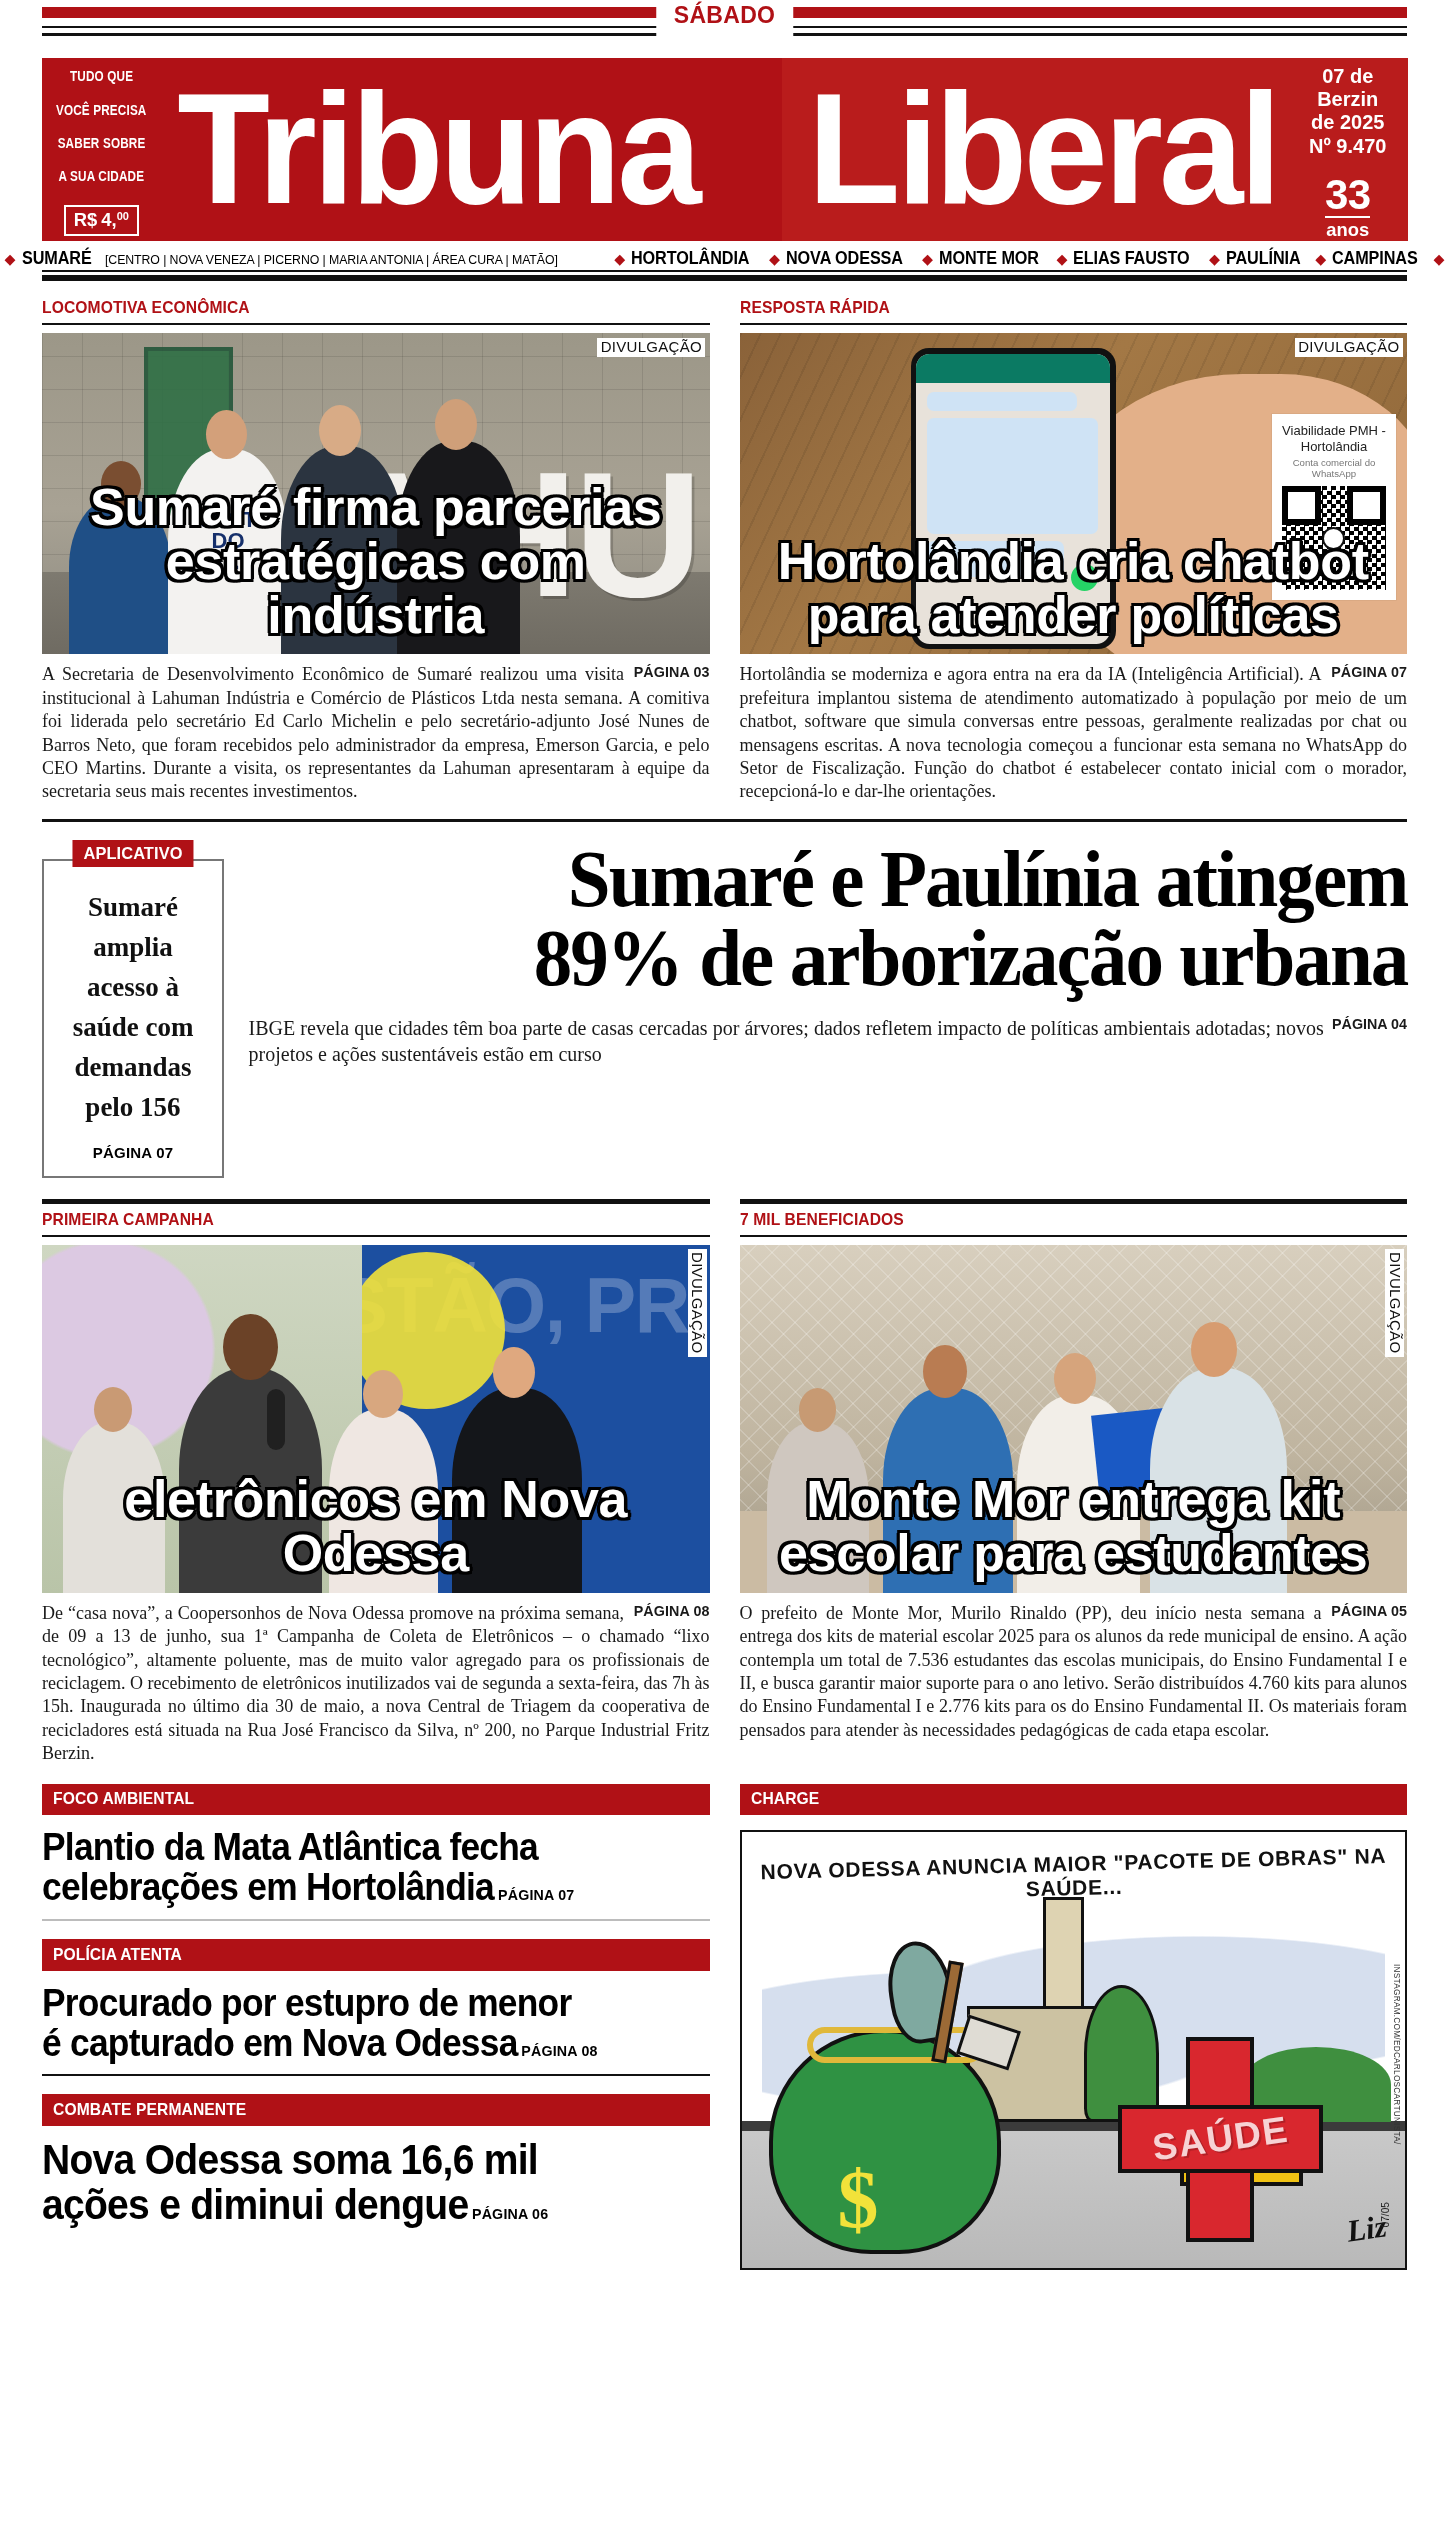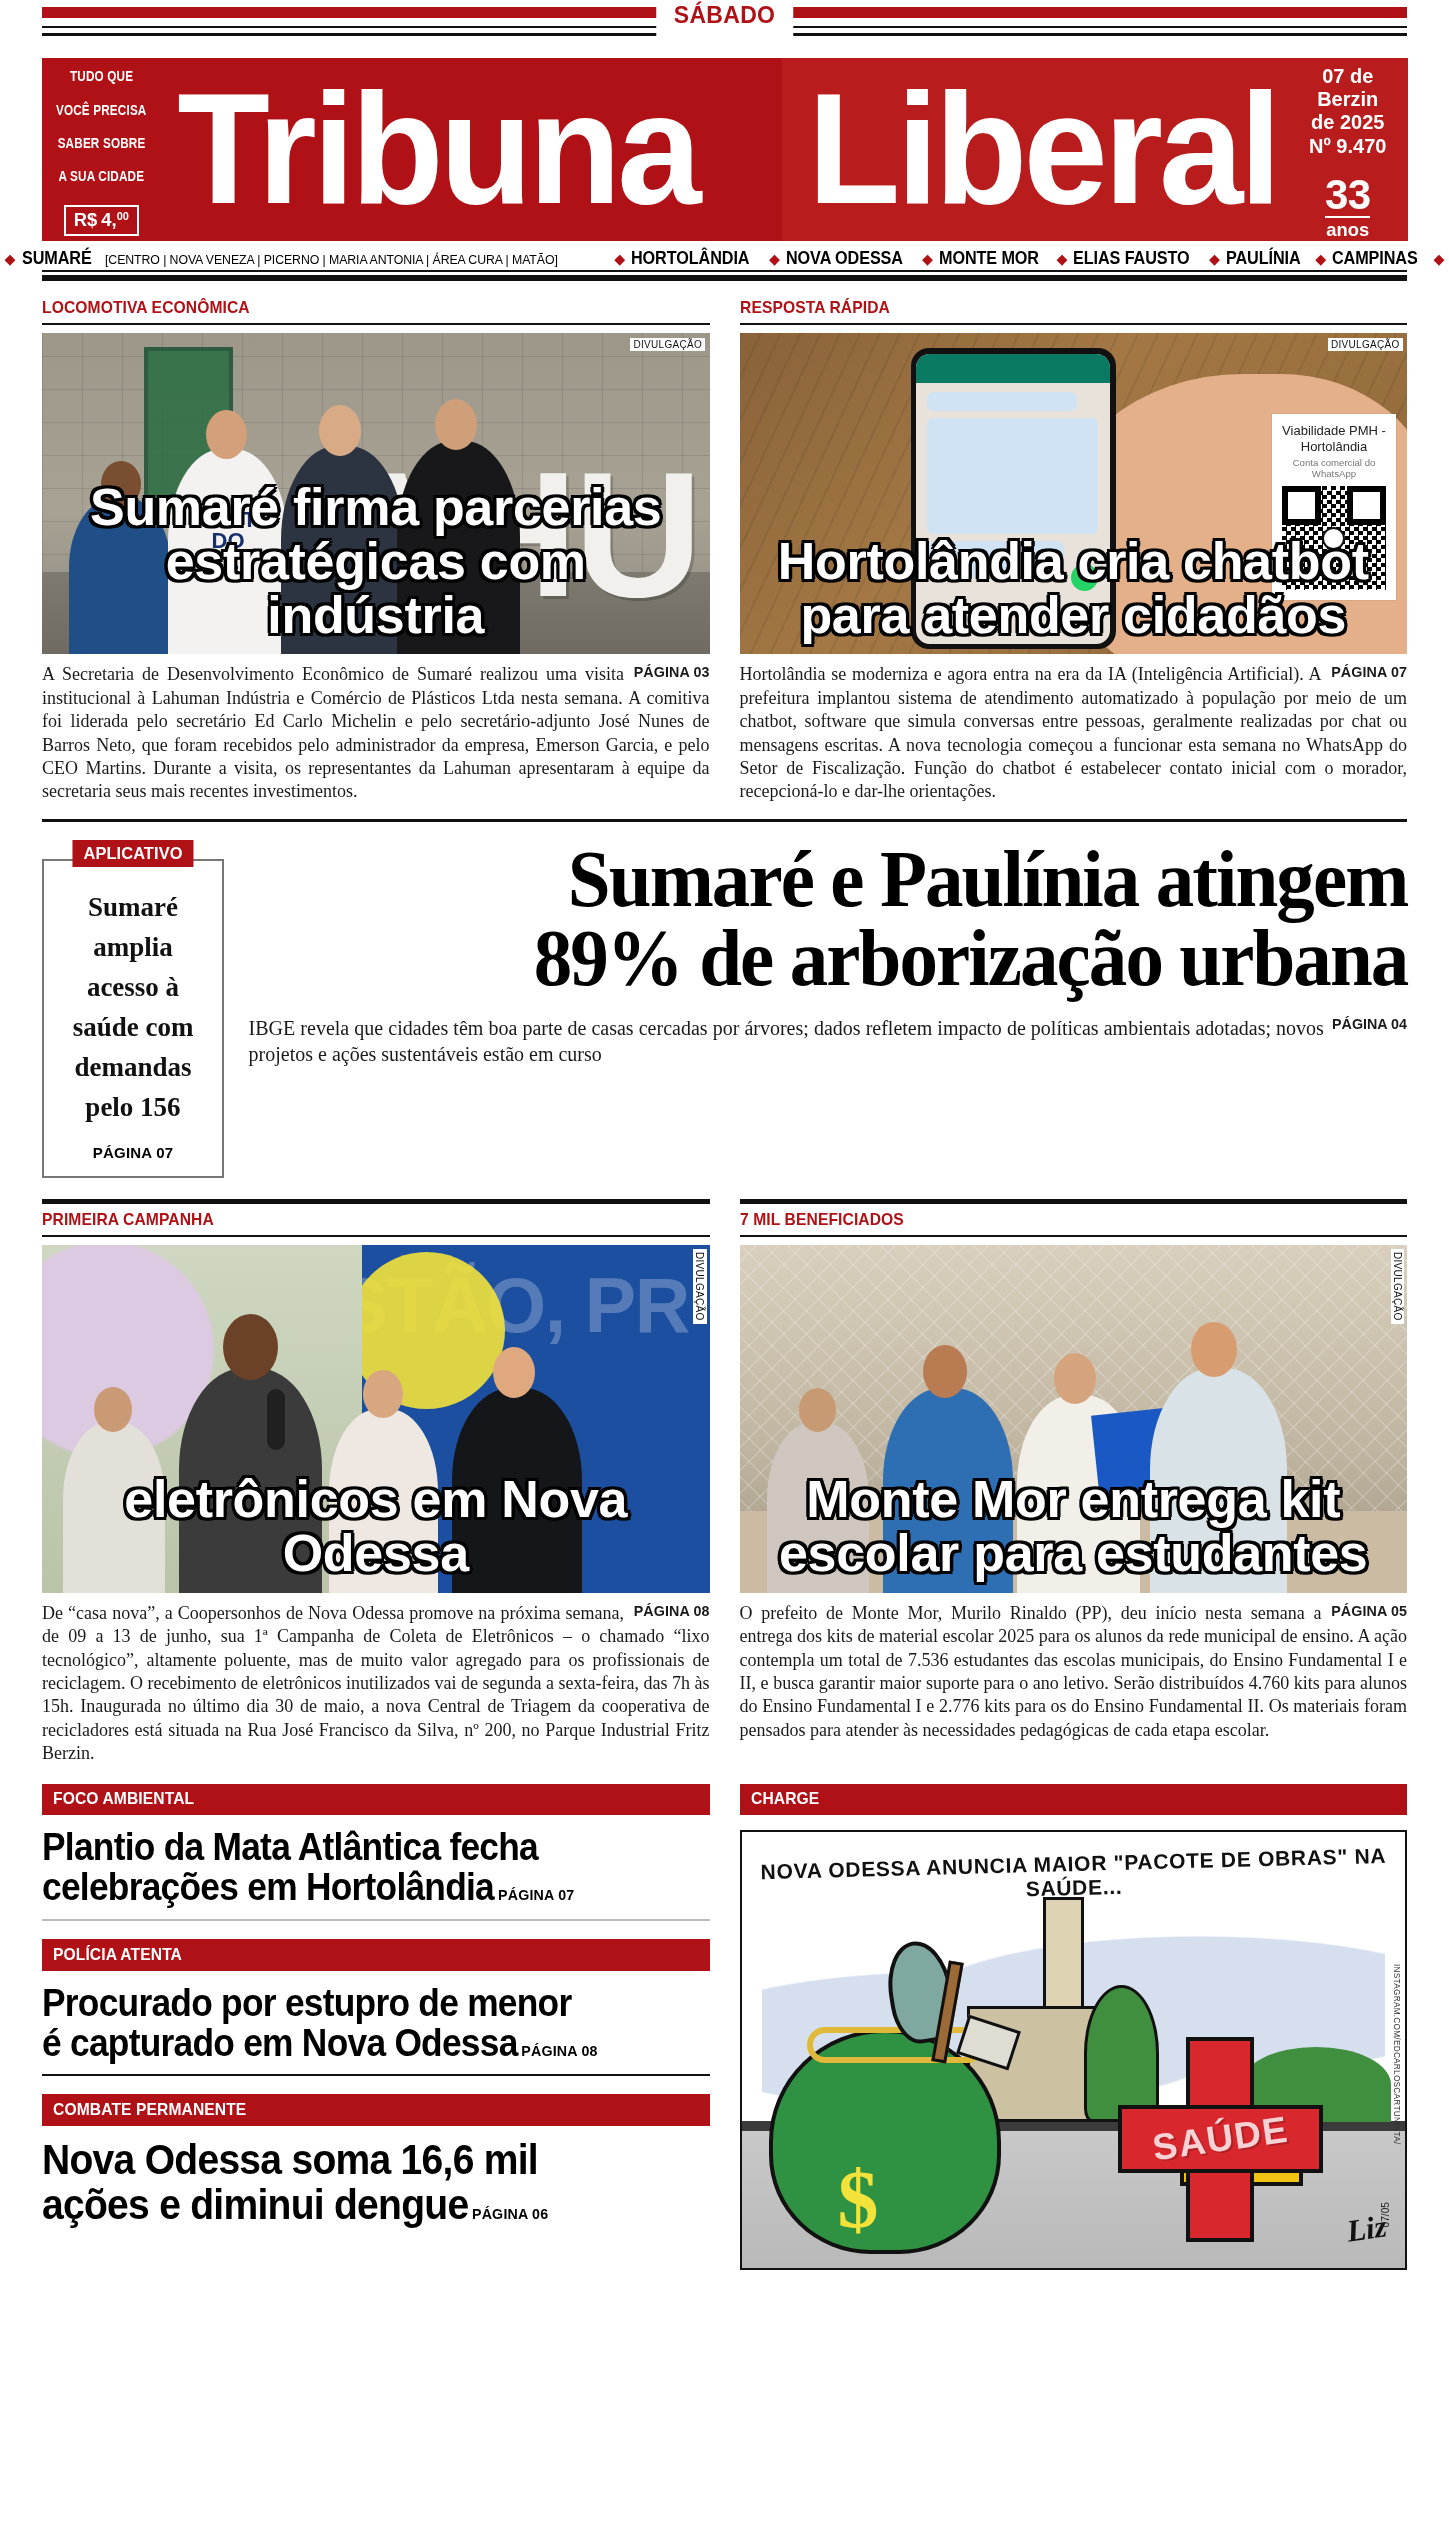--- a/index.html
+++ b/index.html
@@ -89,21 +89,21 @@
   .kicker-red-band {
     background: #b01116; color: #fff; font-weight: bold; font-size: 17px;
     letter-spacing: 0.1px; padding: 6.8px 11px 7.5px; line-height: 1;
   }
   .kicker-red-band span { display:inline-block; transform: scaleX(.92); transform-origin: left center; }
 
   
   .photo { position: relative; overflow: hidden; background: #777; }
   .credit {
     position: absolute; top: 4.1px; right: 4.1px; background: #fff; color: #111;
-    font-size: 10px; letter-spacing: 0.3px; padding: 1.4px 3.4px; line-height: 1.1; font-weight: 500;
+    font-size: 15px; letter-spacing: 0.3px; padding: 1.4px 3.4px; line-height: 1.1; font-weight: 500;
   }
   .credit.vert { writing-mode: vertical-rl; text-orientation: mixed; top: 4.1px; right: 2.7px; padding: 3.4px 1.4px; }
 
   .overtitle {
     position: absolute; left: 0; right: 0; bottom: 12.3px;
     text-align: center; color: #fff; font-weight: bold;
     font-size: 52px; line-height: 1.04; letter-spacing: -0.3px; padding: 0 12.3px;
     text-shadow:
       -2.7px -2.7px 0 #000, 2.7px -2.7px 0 #000, -2.7px 2.7px 0 #000, 2.7px 2.7px 0 #000,
       -3.4px 0 0 #000, 3.4px 0 0 #000, 0 -3.4px 0 #000, 0 3.4px 0 #000;
@@ -362,21 +362,21 @@
           <div class="t1">Viabilidade PMH - Hortolândia</div>
           <div class="t2">Conta comercial do WhatsApp</div>
           <div class="qr-img">
               <div class="qr-dot"></div>
             </div>
         </div>
 
         <div class="credit">DIVULGAÇÃO</div>
         <div class="overtitle">
           <div>Hortolândia cria chatbot</div>
-          <div>para atender cidadãos</div>
+          <div>para atender políticas</div>
         </div>
       </div>
       <div class="body-copy">
         <span class="pageref">PÁGINA 07</span>
         <span>Hortolândia se moderniza e agora entra na era da IA (Inteligência Artificial). A prefeitura implantou sistema de atendimento automatizado à população por meio de um chatbot, software que simula conversas entre pessoas, geralmente realizadas por chat ou mensagens escritas. A nova tecnologia começou a funcionar esta semana no WhatsApp do Setor de Fiscalização. Função do chatbot é estabelecer contato inicial com o morador, recepcioná-lo e dar-lhe orientações.</span>
       </div>
     </div>
   </div>
 
   <div class="rule-black-med" style="margin-top:15px"></div>

